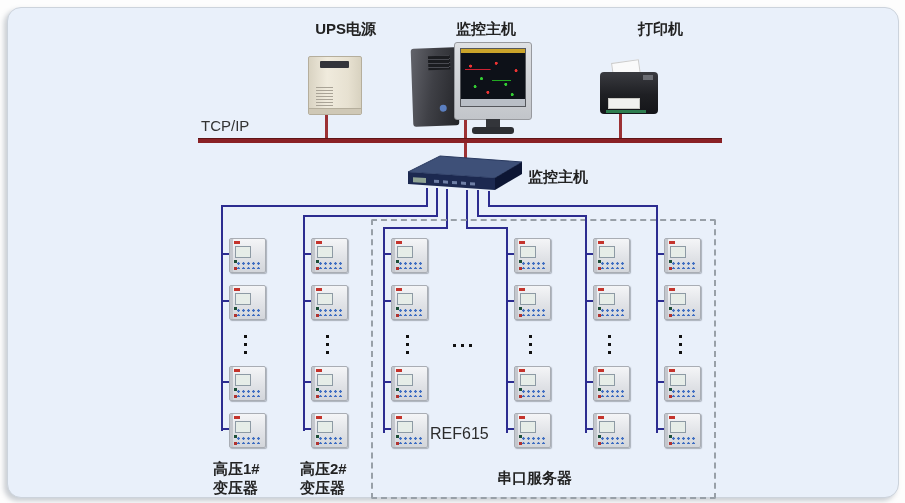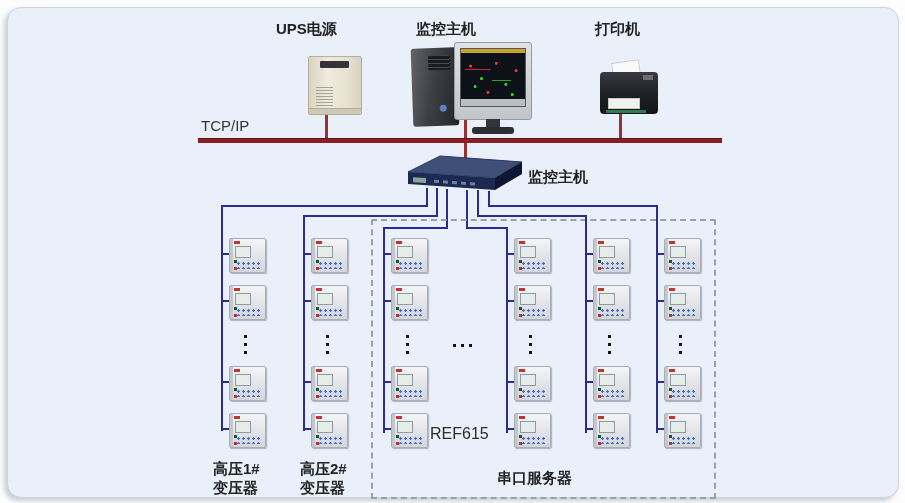--- a/index.html
+++ b/index.html
@@ -1,19 +1,19 @@
 <!DOCTYPE html>
 <html><head>
 <meta charset="utf-8">
 <style>
   html,body{margin:0;padding:0;}
   body{width:905px;height:503px;background:#fdfdfd;font-family:"Liberation Sans","DejaVu Sans",sans-serif;position:relative;overflow:hidden;}
   .panel{position:absolute;left:7px;top:7px;width:890px;height:489px;background:#e9f0fa;border:1px solid #ccd3dc;border-radius:14px;box-shadow:-3px 3px 5px rgba(140,148,160,.45);}
   .lbl{position:absolute;color:#222;font-weight:600;font-size:15px;white-space:nowrap;}
-  .lbl.center{text-align:left;}
+  .lbl.center{text-align:right;}
   .plain{font-weight:400;color:#333;}
   
   .redbus{position:absolute;left:190px;top:130px;width:524px;height:4px;background:#8a2125;border-top:1px solid #5f1517;}
   .redstub{position:absolute;width:3px;background:#9c3134;}
   
   .bl{position:absolute;background:#2c2c90;}
   .h{height:2px;} .v{width:2px;}
   
   .dashedbox{position:absolute;left:363px;top:211px;width:341px;height:276px;border:2px dashed #98a0a8;border-radius:2px;}
   
@@ -48,21 +48,21 @@
   .printer .out{position:absolute;left:8px;bottom:5px;width:30px;height:9px;background:#f1f1ef;border:1px solid #c9c9c4;}
   .printer .strip{position:absolute;left:6px;bottom:1px;width:40px;height:3px;background:#2e7d4f;}
 </style>
 </head>
 <body>
 
 <div class="panel">
 
   <div class="lbl center" style="left:268px;top:12px;width:100px;">UPS电源</div>
   <div class="lbl center" style="left:408px;top:12px;width:100px;">监控主机</div>
-  <div class="lbl center" style="left:587px;top:12px;width:100px;">打印机</div>
+  <div class="lbl center" style="left:575px;top:12px;width:100px;">打印机</div>
 
   <div class="redstub" style="left:317px;top:106px;height:25px;"></div>
   <div class="redstub" style="left:456px;top:112px;height:42px;"></div>
   <div class="redstub" style="left:611px;top:104px;height:27px;"></div>
   <div class="lbl plain" style="left:193px;top:109px;font-size:15px;">TCP/IP</div>
   <div class="redbus"></div>
 
   <div class="ups">
     <i class="vent"></i>
     <i class="tag"></i>

